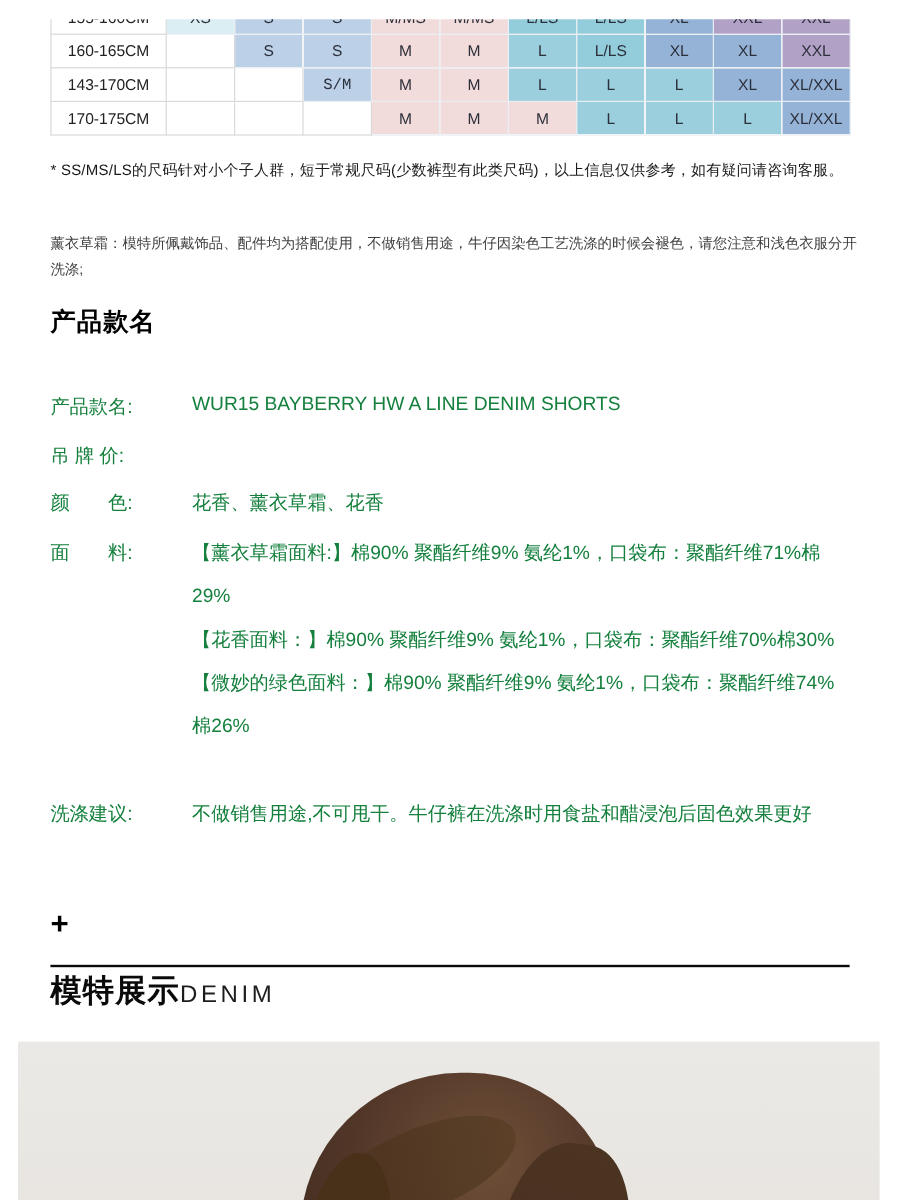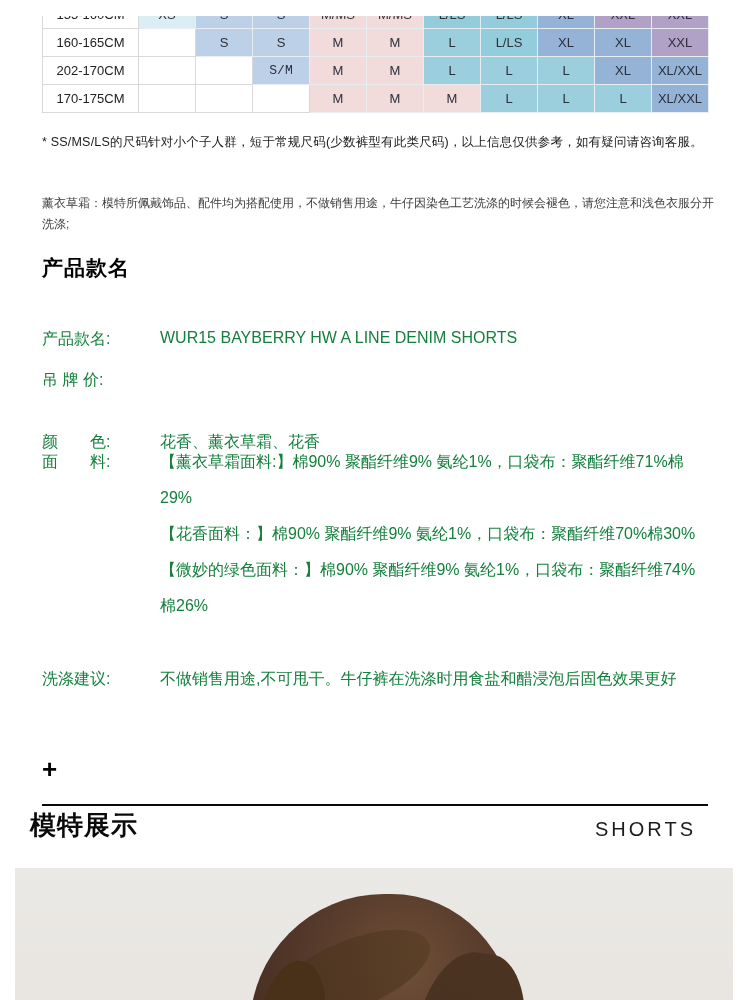--- a/index.html
+++ b/index.html
@@ -52,37 +52,37 @@
     font-size: 21px; font-weight: bold; color: #000;
     letter-spacing: 1px;
   }
   .field {
     position: absolute; left: 42px;
     display: flex; align-items: flex-start;
     font-size: 16px; color: #15803d;
   }
   .field-label { width: 118px; flex: none; white-space: pre; }
   .field-value { width: 548px; }
-  .f1 { top: 313px; } .f2 { top: 354px; } .f3 { top: 416px; }
+  .f1 { top: 313px; } .f2 { top: 354px; } .f3 { top: 393px; }
   .f4 { top: 428px; line-height: 36px; }
   .f4 .field-value p { margin: 0; }
   .f5 { top: 649px; line-height: 28px; }
 
   
   .plus {
     position: absolute; left: 42px; top: 740px;
     font-size: 26px; font-weight: 900; color: #000; line-height: 26px;
   }
   .rule {
     position: absolute; left: 42px; top: 788px;
     width: 666px; height: 2px; background: #0a0a0a;
   }
   .models-row {
-    position: absolute; left: 30px; top: 792px; width: 666px;
-    display: flex; justify-content: space-between; align-items: flex-end;
+    position: absolute; left: 42px; top: 792px; width: 666px;
+    display: flex; justify-content: flex-start; align-items: flex-end;
   }
   .models-cn { font-size: 26px; font-weight: bold; color: #0a0a0a; letter-spacing: 1px; }
   .models-en { font-size: 20px; font-weight: normal; color: #1c1c1c; letter-spacing: 3px; padding-bottom: 2px; }
 
   
   .photo {
     position: absolute; left: 15px; top: 852px;
     width: 718px; height: 148px;
     background: linear-gradient(180deg, #ebe9e5 0%, #e8e5e1 100%);
     overflow: hidden;
@@ -171,21 +171,21 @@
           <td class="filled" style="background: rgb(188, 208, 232);">S</td>
           <td class="filled" style="background: rgb(242, 219, 219);">M</td>
           <td class="filled" style="background: rgb(242, 219, 219);">M</td>
           <td class="filled" style="background: rgb(155, 207, 221);">L</td>
           <td class="filled" style="background: rgb(147, 205, 220);">L/LS</td>
           <td class="filled" style="background: rgb(149, 179, 215);">XL</td>
           <td class="filled" style="background: rgb(149, 179, 215);">XL</td>
           <td class="filled" style="background: rgb(178, 161, 199);">XXL</td>
         </tr>
         <tr>
-          <td class="height-col">202-170CM</td>
+          <td class="height-col">143-170CM</td>
           <td></td>
           <td></td>
           <td class="filled" style="background: rgb(188, 208, 232); font-family: Liberation Mono, monospace;">S/M</td>
           <td class="filled" style="background: rgb(242, 219, 219);">M</td>
           <td class="filled" style="background: rgb(242, 219, 219);">M</td>
           <td class="filled" style="background: rgb(155, 207, 221);">L</td>
           <td class="filled" style="background: rgb(155, 207, 221);">L</td>
           <td class="filled" style="background: rgb(155, 207, 221);">L</td>
           <td class="filled" style="background: rgb(149, 179, 215);">XL</td>
           <td class="filled" style="background: rgb(149, 179, 215);">XL/XXL</td>
@@ -238,21 +238,21 @@
   <div class="field f5">
     <div class="field-label">洗涤建议:</div>
     <div class="field-value">不做销售用途,不可甩干。牛仔裤在洗涤时用食盐和醋浸泡后固色效果更好</div>
   </div>
 
   <div class="plus">+</div>
   <div class="rule"></div>
 
   <div class="models-row">
     <div class="models-cn">模特展示</div>
-    <div class="models-en">SHORTS</div>
+    <div class="models-en">DENIM</div>
   </div>
 
   <div class="photo">
     <div class="face"></div>
     <div class="brow-left"></div>
     <div class="brow-right"></div>
     <div class="hair-main"></div>
     <div class="hair-fringe"></div>
     <div class="hair-right"></div>
     <div class="hair-left"></div>

